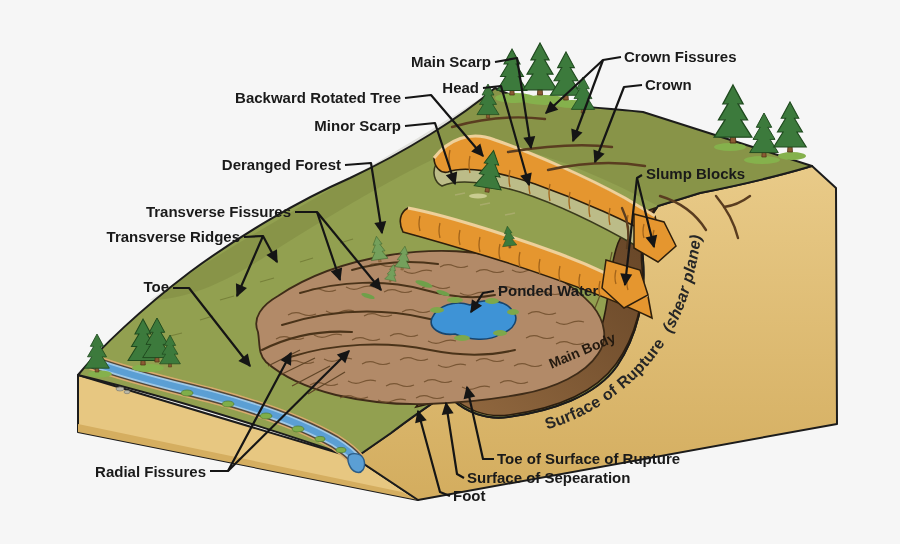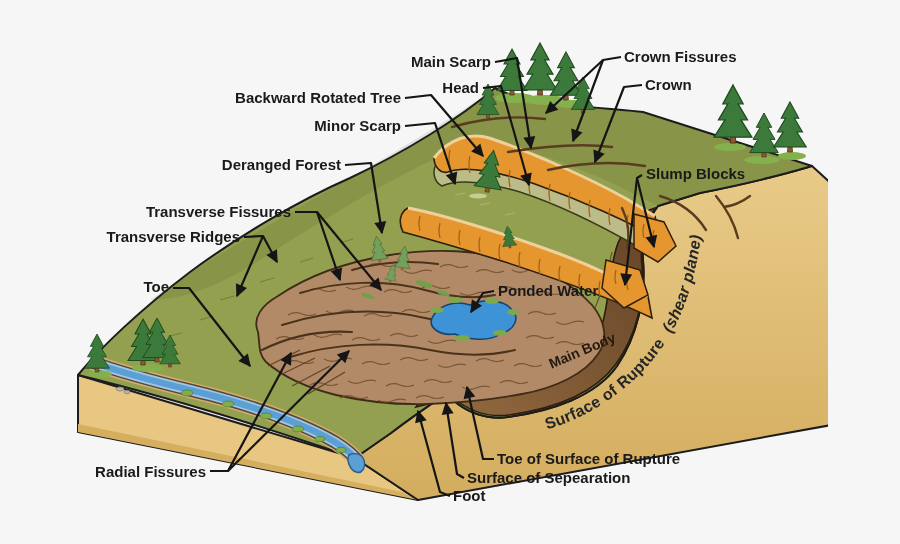--- a/index.html
+++ b/index.html
@@ -1,16 +1,16 @@
 <!DOCTYPE html>
 <html><head>
 <meta charset="utf-8">
 <style>
   html,body{margin:0;padding:0;background:#f6f6f6;}
-  .stage{position:relative;width:828px;height:544px;overflow:hidden;background:#1d4ed8;}
+  .stage{position:relative;width:900px;height:544px;overflow:hidden;background:#1d4ed8;}
   svg{display:block}
   .lbl{font:700 15px "Liberation Sans",sans-serif;fill:#1a1a1a;}
   .lbl-curve{font:700 16px "Liberation Sans",sans-serif;fill:#262626;letter-spacing:.3px;}
   .lbl-body{font:700 14px "Liberation Sans",sans-serif;fill:#241a10;}
   .ldr{fill:none;stroke:#151515;stroke-width:2.2;stroke-linejoin:round;}
   .edge{stroke:#1c1c1c;stroke-width:2;stroke-linejoin:round;}
   .sq{fill:none;stroke:#6b4a28;stroke-width:1.2;opacity:.8;}
   .fiss{fill:none;stroke:#4a3319;stroke-width:2;stroke-linecap:round;}
   .crack{fill:none;stroke:#5a3d20;stroke-width:2.4;stroke-linecap:round;}
   .scarpline{fill:none;stroke:#a3641a;stroke-width:1.3;}

